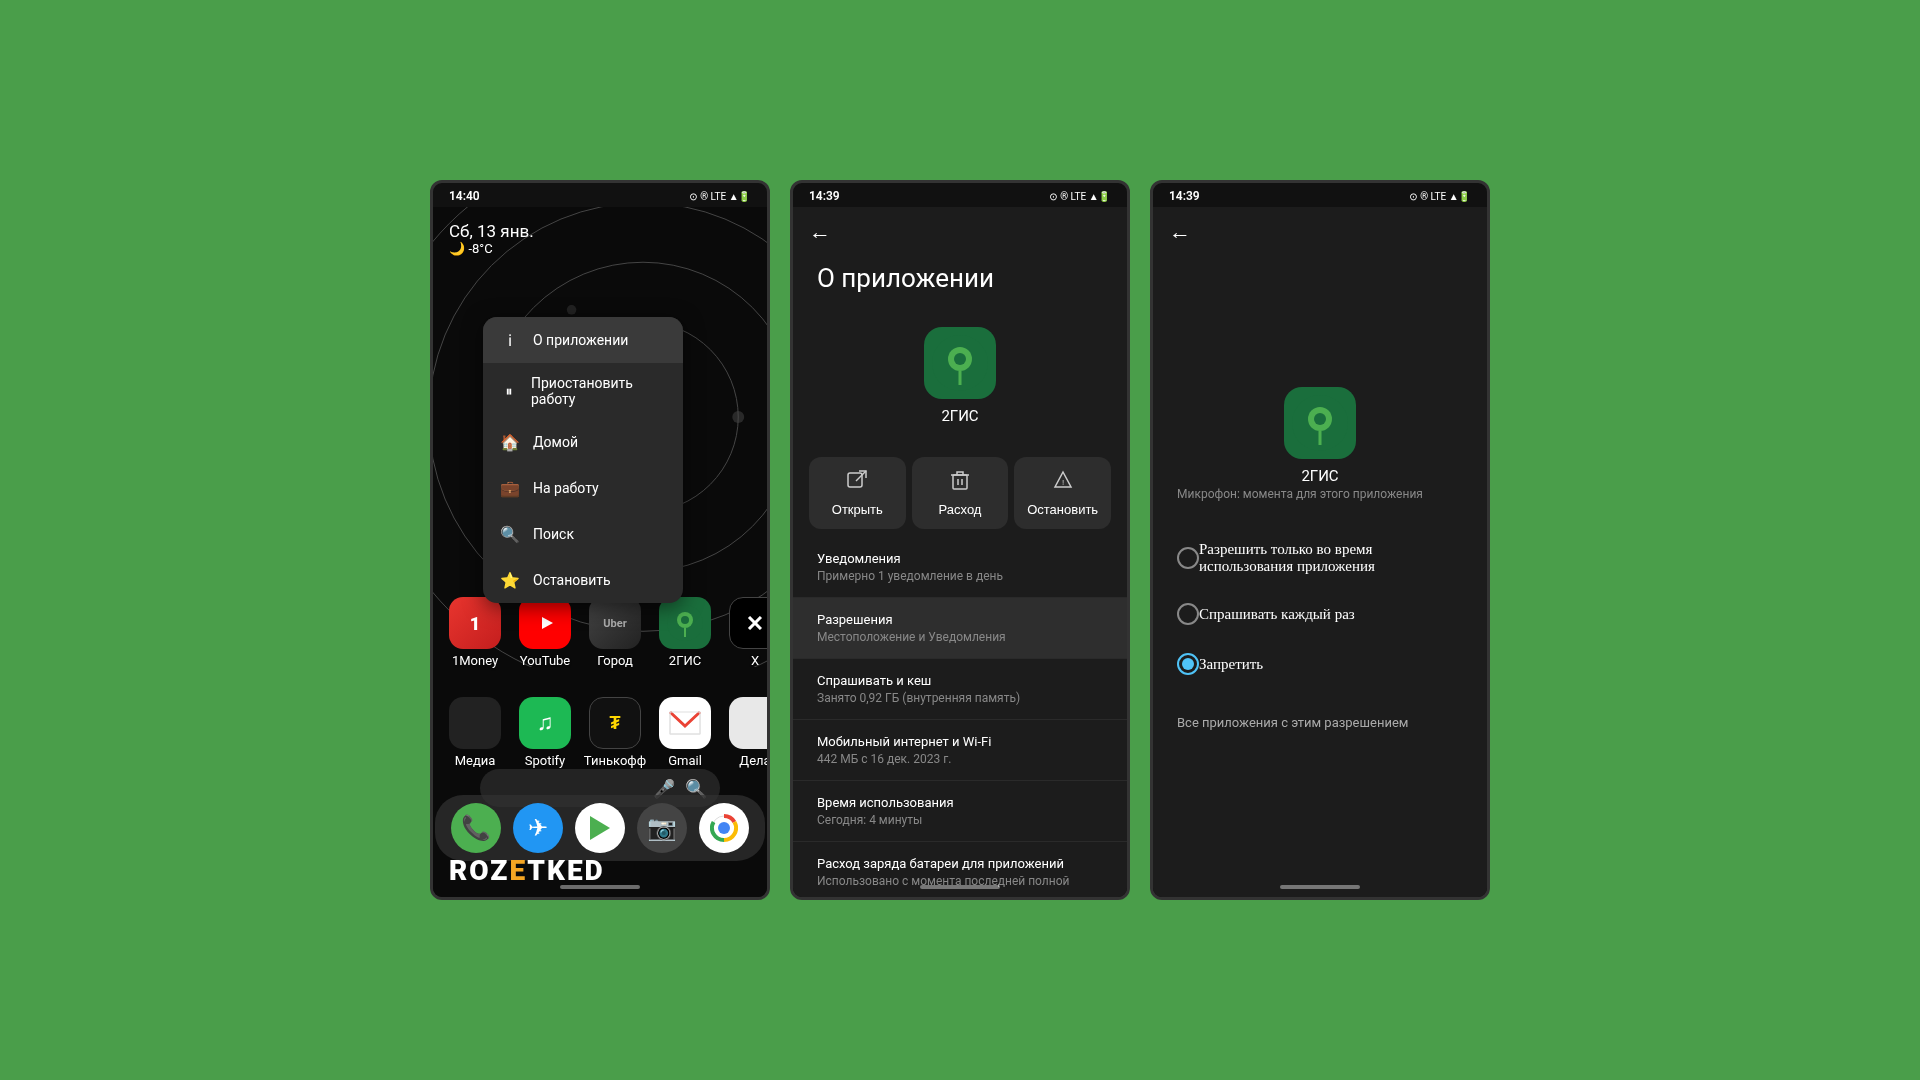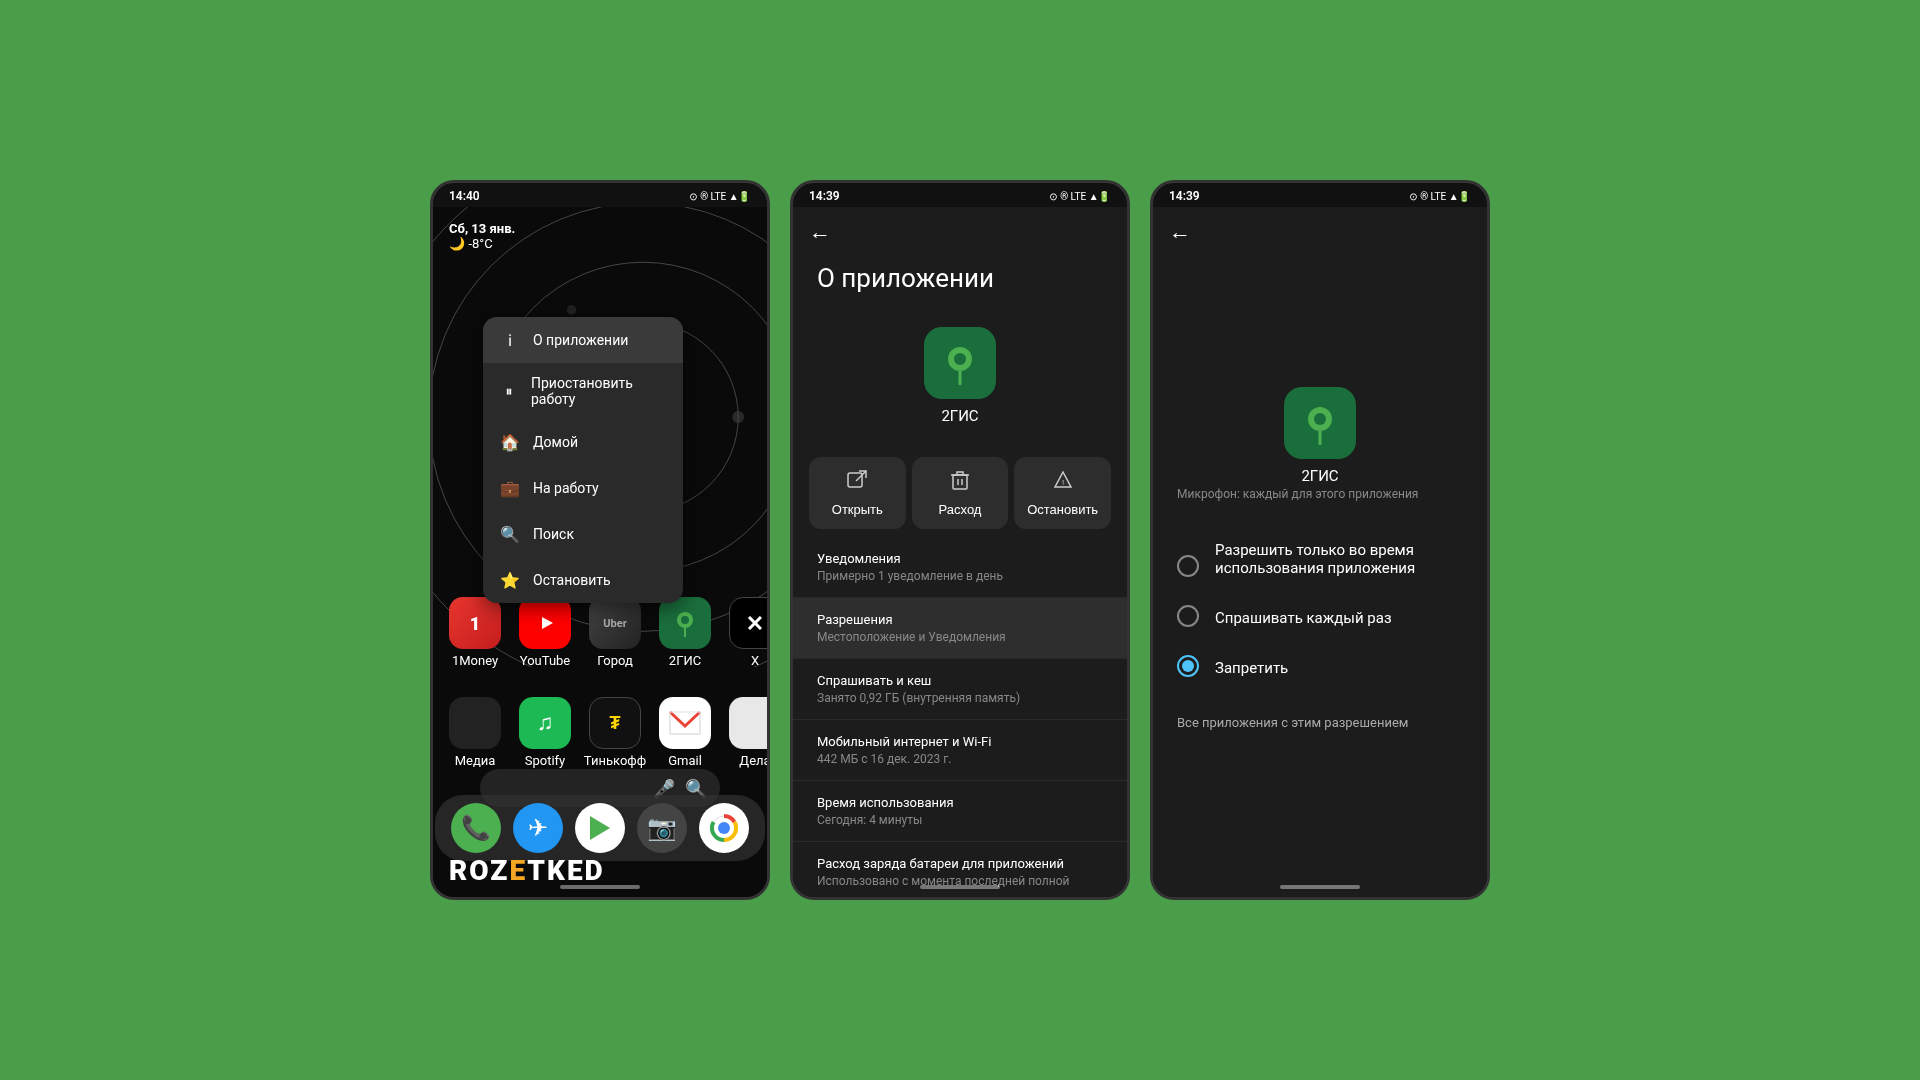--- a/index.html
+++ b/index.html
@@ -13,21 +13,21 @@
       gap: 20px;
       font-family: 'Roboto', Arial, sans-serif;
       overflow: hidden;
     }
 
     
     .phone {
       width: 340px;
       height: 720px;
       background: #111;
-      border-radius: 24px;
+      border-radius: 12px;
       border: 3px solid #333;
       overflow: hidden;
       position: relative;
       display: flex;
       flex-direction: column;
       flex-shrink: 0;
     }
 
     
     .status-bar {
@@ -57,21 +57,21 @@
       width: 420px;
       height: 420px;
     }
 
     .date-weather {
       position: absolute;
       top: 14px;
       left: 16px;
       color: #fff;
     }
-    .date-weather .date { font-size: 13px; font-weight: 700; }
+    .date-weather .date { font-size: 17px; font-weight: 400; }
     .date-weather .temp { font-size: 13px; }
 
     
     .context-menu {
       position: absolute;
       top: 110px;
       left: 50px;
       background: #2a2a2a;
       border-radius: 14px;
       width: 200px;
@@ -332,24 +332,25 @@
       right: 24px;
     }
     .radio-list {
       position: absolute;
       top: 320px;
       left: 24px;
       right: 24px;
     }
     .radio-item {
       display: flex;
-      align-items: flex-end;
-      gap: 16px;
+      align-items: center;
+      gap: 0;
       padding: 14px 0;
       cursor: pointer;
+      font-family: Liberation Serif, serif;
     }
     .radio-circle {
       width: 22px;
       height: 22px;
       border-radius: 50%;
       border: 2px solid #888;
       display: flex;
       align-items: center;
       justify-content: center;
       flex-shrink: 0;
@@ -675,21 +676,21 @@
         <svg width="60" height="60" viewBox="0 0 60 60">
           <circle cx="30" cy="30" r="28" fill="#1a6e3c"></circle>
           <circle cx="30" cy="26" r="12" fill="#4CAF50"></circle>
           <circle cx="30" cy="26" r="6" fill="#1a6e3c"></circle>
           <line x1="30" y1="38" x2="30" y2="52" stroke="#4CAF50" stroke-width="3"></line>
         </svg>
       </div>
       <div class="app-info-name">2ГИС</div>
     </div>
 
-    <div class="perm-sub">Микрофон: каждый для этого приложения</div>
+    <div class="perm-sub">Микрофон: момента для этого приложения</div>
 
     <div class="radio-list">
       <div class="radio-item">
         <div class="radio-circle"></div>
         <span class="radio-label">Разрешить только во время использования приложения</span>
       </div>
       <div class="radio-item">
         <div class="radio-circle"></div>
         <span class="radio-label">Спрашивать каждый раз</span>
       </div>

